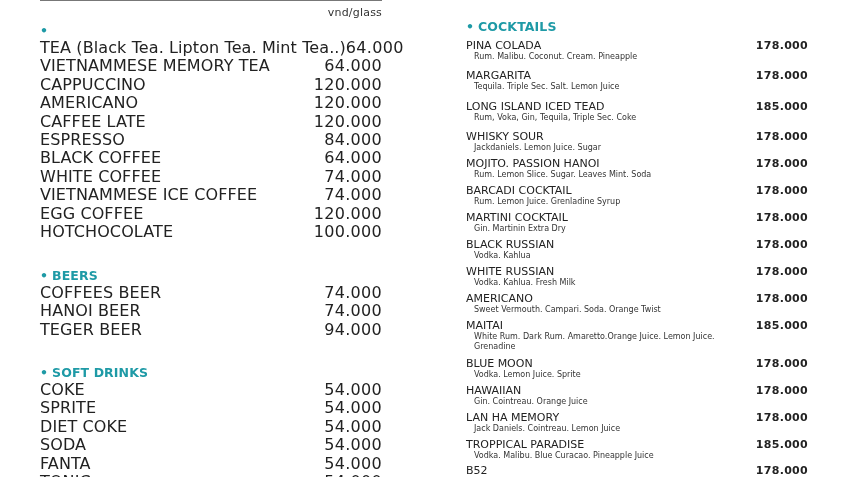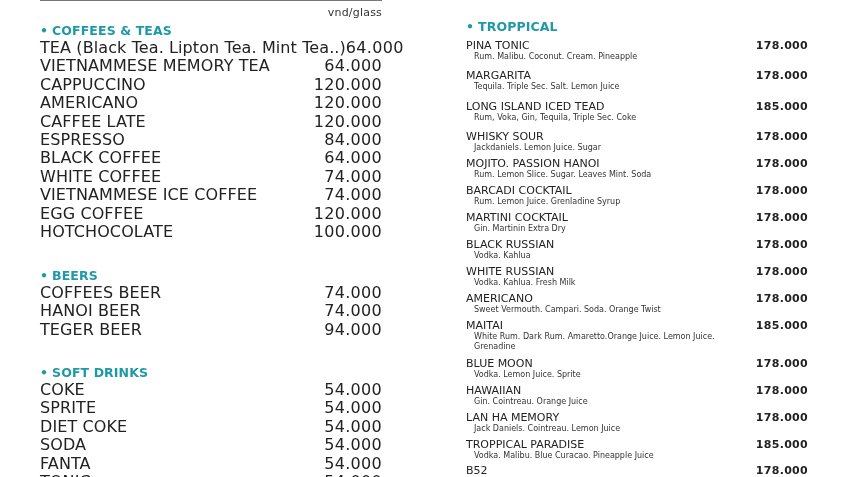--- a/index.html
+++ b/index.html
@@ -29,21 +29,20 @@
 </head>
 <body>
 
 <div class="top-rule"></div>
 <div class="unit">vnd/glass</div>
 
 <div class="col col-left">
   <div class="sec-coffee">
     <div class="heading">
       <span class="bullet">•</span>
-      <span>COFFEES &amp; TEAS</span>
     </div>
     <div>
         <div class="row">
           <span class="name">TEA (Black Tea. Lipton Tea. Mint Tea..)</span>
           <span class="price">64.000</span>
         </div>
         <div class="row">
           <span class="name">VIETNAMMESE MEMORY TEA</span>
           <span class="price">64.000</span>
         </div>
@@ -138,27 +137,27 @@
           <span class="price">54.000</span>
         </div>
       </div>
   </div>
 </div>
 
 <div class="col col-right">
   <div class="sec-cocktails">
     <div class="heading">
       <span class="bullet">•</span>
-      <span>TROPPICAL</span>
+      <span>COCKTAILS</span>
     </div>
   </div>
   <div id="cocktail-list">
       <div class="ck" style="top: 39px;">
         <div class="line1">
-          <span>PINA TONIC</span>
+          <span>PINA COLADA</span>
           <span class="price">178.000</span>
         </div>
         <div class="desc">Rum. Malibu. Coconut. Cream. Pineapple</div>
       </div>
       <div class="ck" style="top: 69px;">
         <div class="line1">
           <span>MARGARITA</span>
           <span class="price">178.000</span>
         </div>
         <div class="desc">Tequila. Triple Sec. Salt. Lemon Juice</div>

